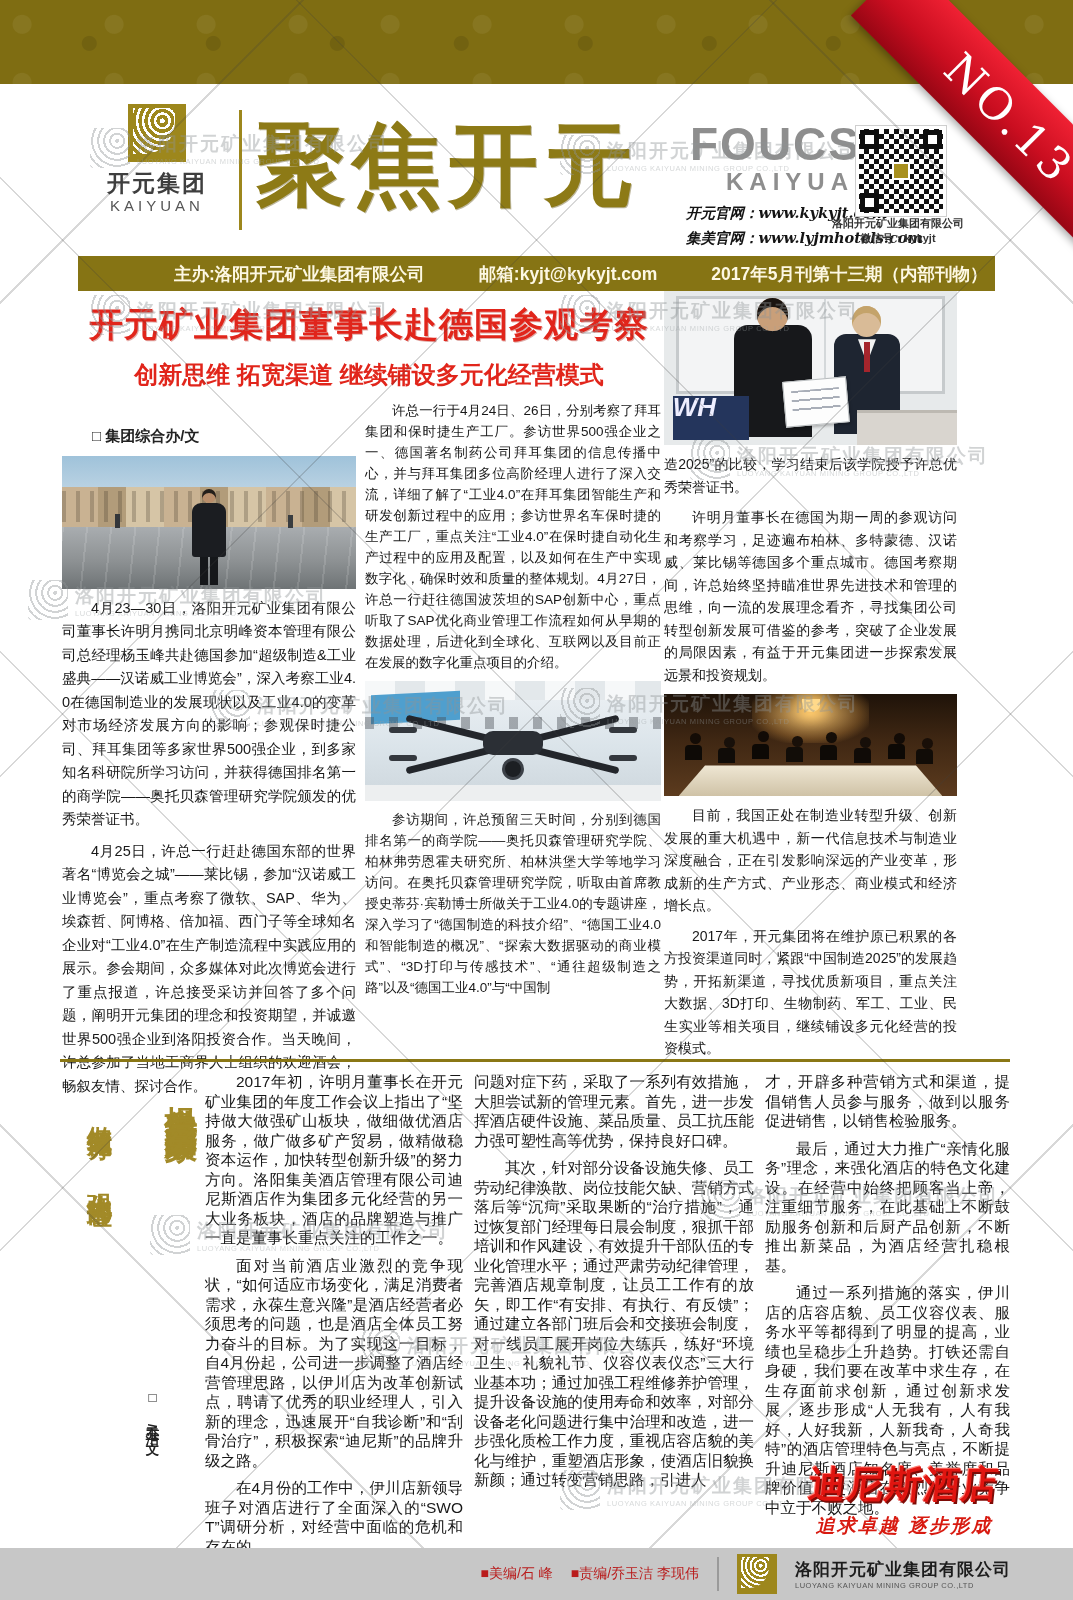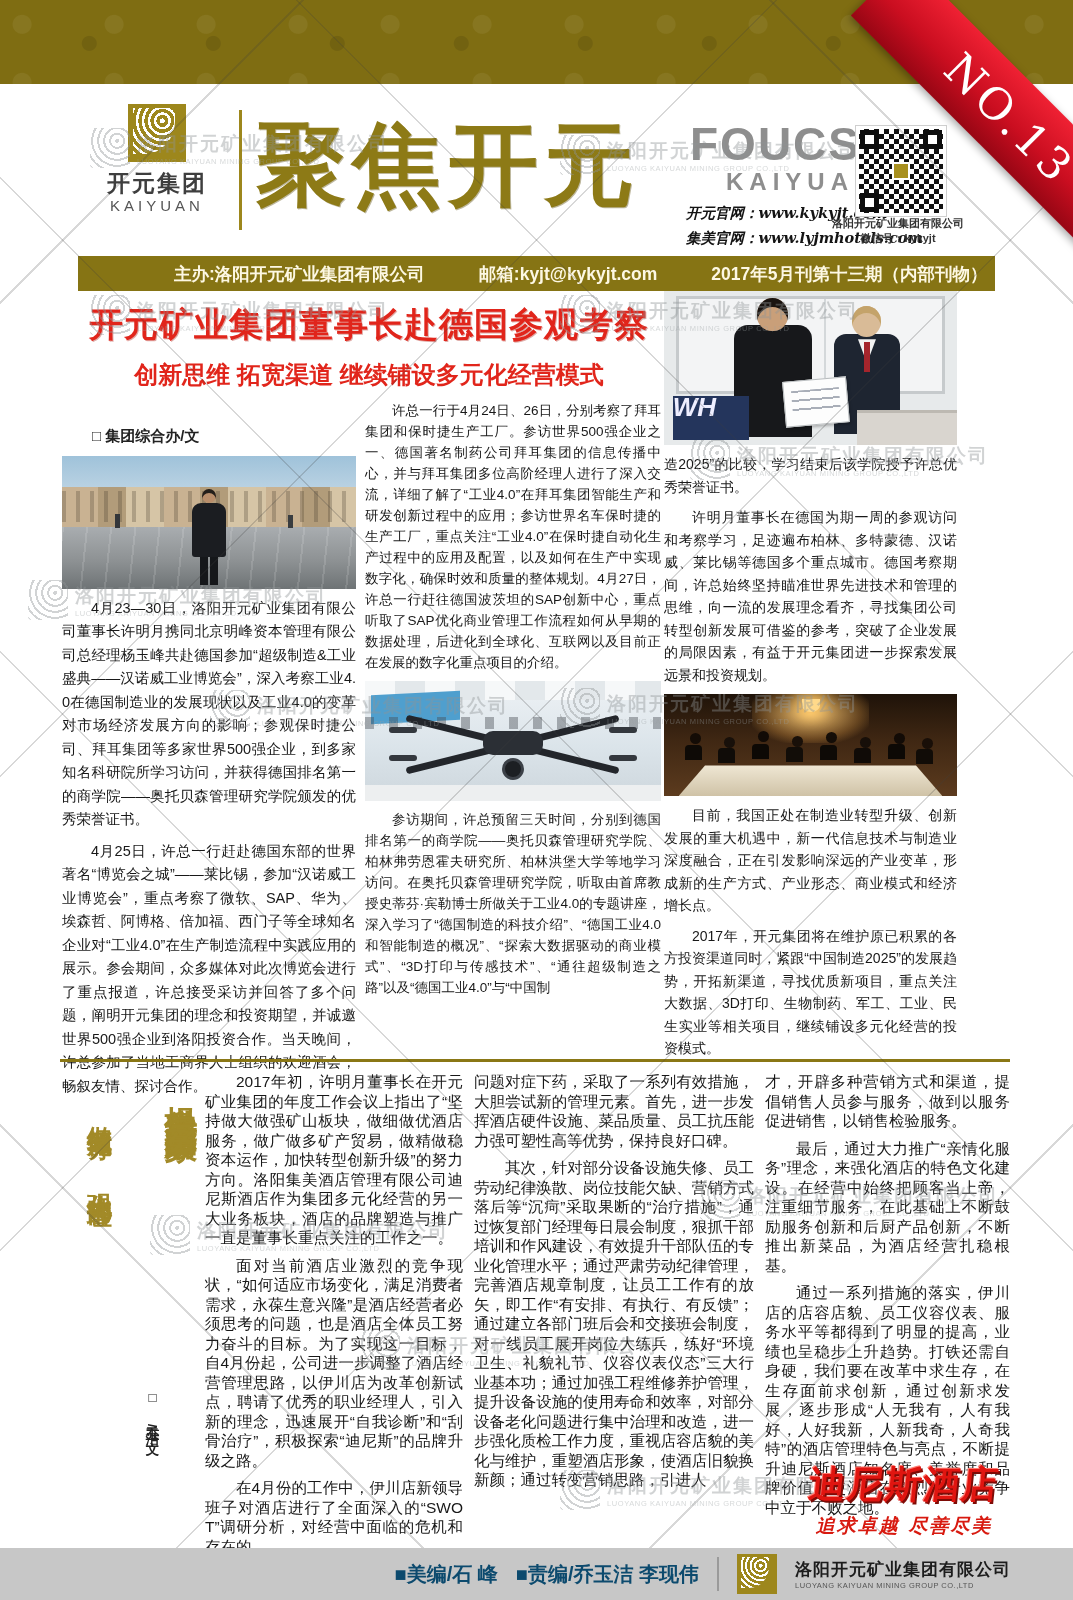--- a/index.html
+++ b/index.html
@@ -173,21 +173,21 @@
   .brand { left:795px; top:1460px; width:218px; text-align:center; z-index:31; }
   .brand-name { font-size:37px; font-weight:900; color:#e01510; letter-spacing:1px;
     transform:skewX(-6deg); text-shadow:2px 2px 0 #7e0b06, -1px -1px 0 #ff7a70; }
   .brand-slogan { margin-top:3px; font-family:"DejaVu Serif", serif; font-style:italic;
     font-size:19px; font-weight:bold; color:#d81a10; letter-spacing:2px; }
 
   
   .footer { left:0; top:1548px; width:100%; height:52px; background:#c7c7c7; z-index:32;
     display:flex; align-items:center; justify-content:flex-end; gap:18px; padding-right:62px;
     box-sizing:border-box; }
-  .f-credit { font-size:20px; font-weight:bold; color:#0c4a6e; white-space:nowrap; }
+  .f-credit { font-size:14px; font-weight:normal; color:#b91c1c; white-space:nowrap; }
   .f-div { width:2px; height:34px; background:#9a9a9a; }
   .f-logo { width:40px; height:40px; background:#9d871c; position:relative; }
   .f-logo::before { content:""; position:absolute; left:4px; top:3px; width:28px; height:31px;
     background:repeating-radial-gradient(circle at 70% 28%, #fff 0 2px, #9d871c 2px 4.5px);
     border-radius:0 0 70% 0; }
   .f-company .cn { font-size:17px; font-weight:900; color:#1c1c1c; letter-spacing:1px; }
   .f-company .en { font-size:7.5px; color:#555; letter-spacing:.5px; }
 </style>
 </head>
 <body>
@@ -402,21 +402,21 @@
     <p>其次，针对部分设备设施失修、员工劳动纪律涣散、岗位技能欠缺、营销方式落后等“沉疴”采取果断的“治疗措施”，通过恢复部门经理每日晨会制度，狠抓干部培训和作风建设，有效提升干部队伍的专业化管理水平；通过严肃劳动纪律管理，完善酒店规章制度，让员工工作有的放矢，即工作“有安排、有执行、有反馈”；通过建立各部门班后会和交接班会制度，对一线员工展开岗位大练兵，练好“环境卫生、礼貌礼节、仪容仪表仪态”三大行业基本功；通过加强工程维修养护管理，提升设备设施的使用寿命和效率，对部分设备老化问题进行集中治理和改造，进一步强化质检工作力度，重视店容店貌的美化与维护，重塑酒店形象，使酒店旧貌换新颜；通过转变营销思路，引进人</p>
   </div>
   <div class="a2col a2c3">
     <p class="cont">才，开辟多种营销方式和渠道，提倡销售人员参与服务，做到以服务促进销售，以销售检验服务。</p>
     <p>最后，通过大力推广“亲情化服务”理念，来强化酒店的特色文化建设。在经营中始终把顾客当上帝，注重细节服务，在此基础上不断鼓励服务创新和后厨产品创新，不断推出新菜品，为酒店经营扎稳根基。</p>
     <p>通过一系列措施的落实，伊川店的店容店貌、员工仪容仪表、服务水平等都得到了明显的提高，业绩也呈稳步上升趋势。打铁还需自身硬，我们要在改革中求生存，在生存面前求创新，通过创新求发展，逐步形成“人无我有，人有我好，人好我新，人新我奇，人奇我特”的酒店管理特色与亮点，不断提升迪尼斯酒店知名度、美誉度和品牌价值，使酒店在激烈的行业竞争中立于不败之地。</p>
   </div>
 
   <div class="abs brand">
     <div class="brand-name">迪尼斯酒店</div>
-    <div class="brand-slogan">追求卓越 尽善尽美</div>
+    <div class="brand-slogan">追求卓越 逐步形成</div>
   </div>
 
   <div class="abs footer">
     <span class="f-credit">■美编/石 峰</span>
     <span class="f-credit">■责编/乔玉洁 李现伟</span>
     <span class="f-div"></span>
     <span class="f-logo"></span>
     <span class="f-company">
       <div class="cn">洛阳开元矿业集团有限公司</div>
       <div class="en">LUOYANG KAIYUAN MINING GROUP CO.,LTD</div>

